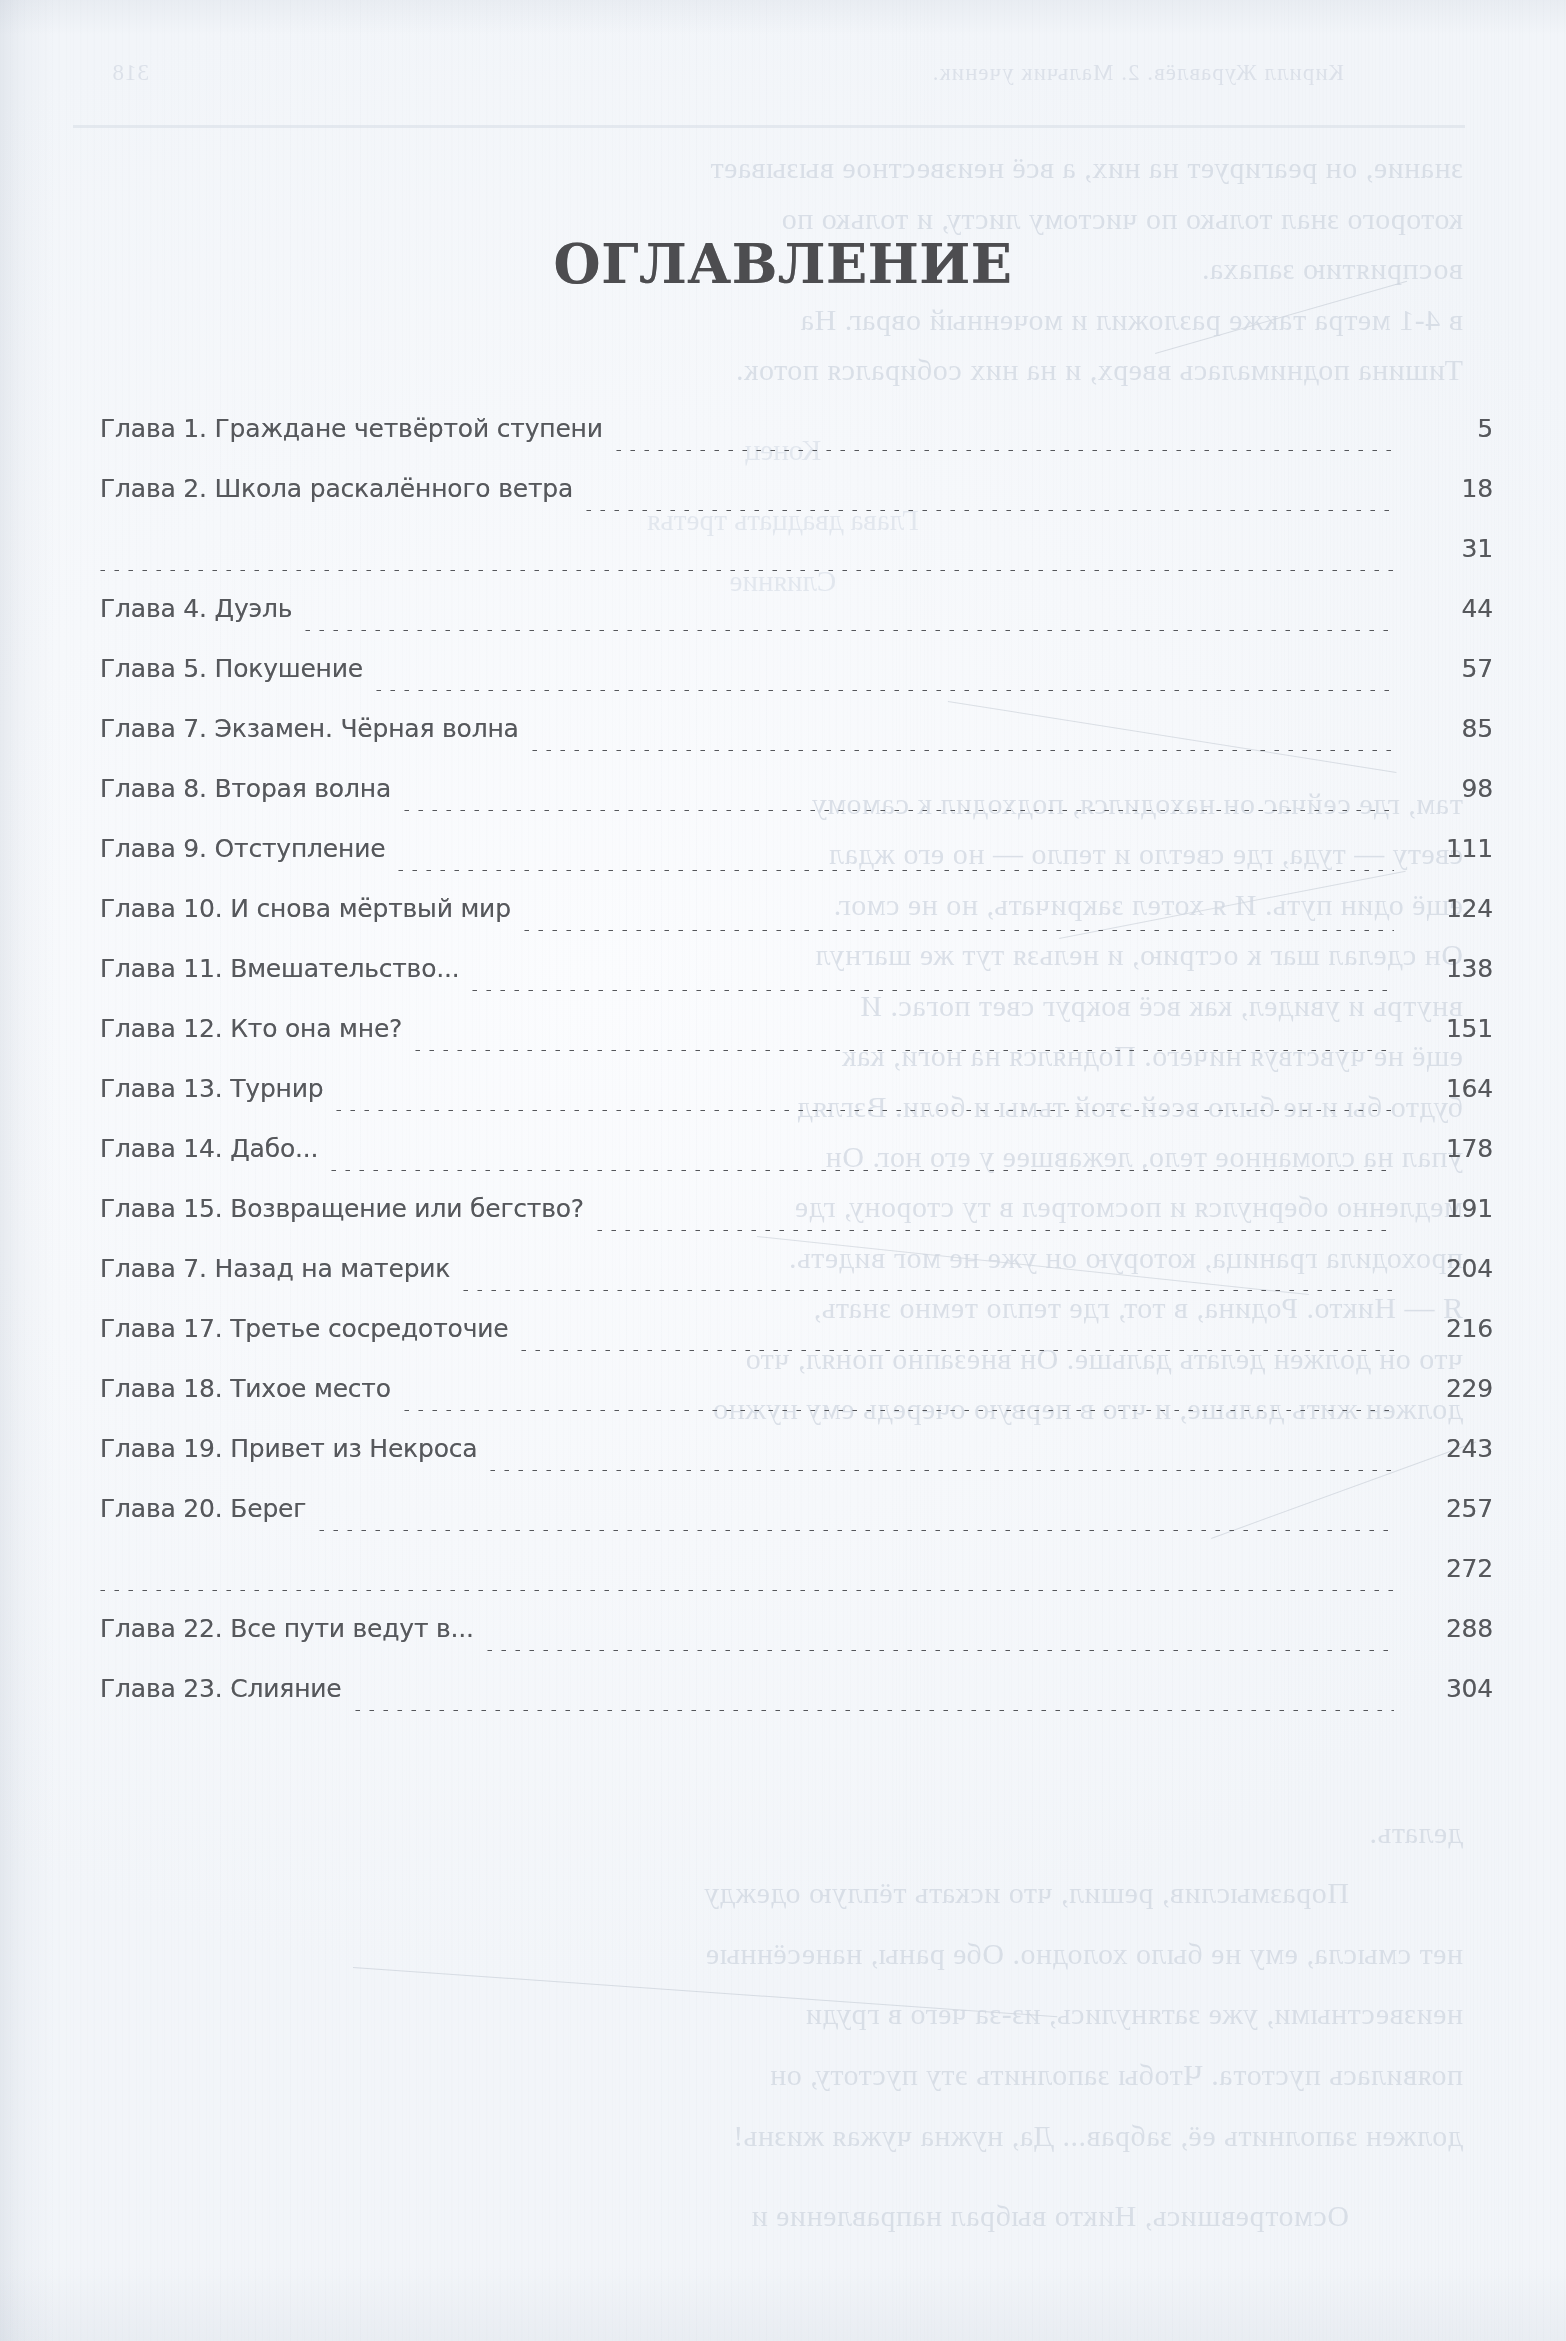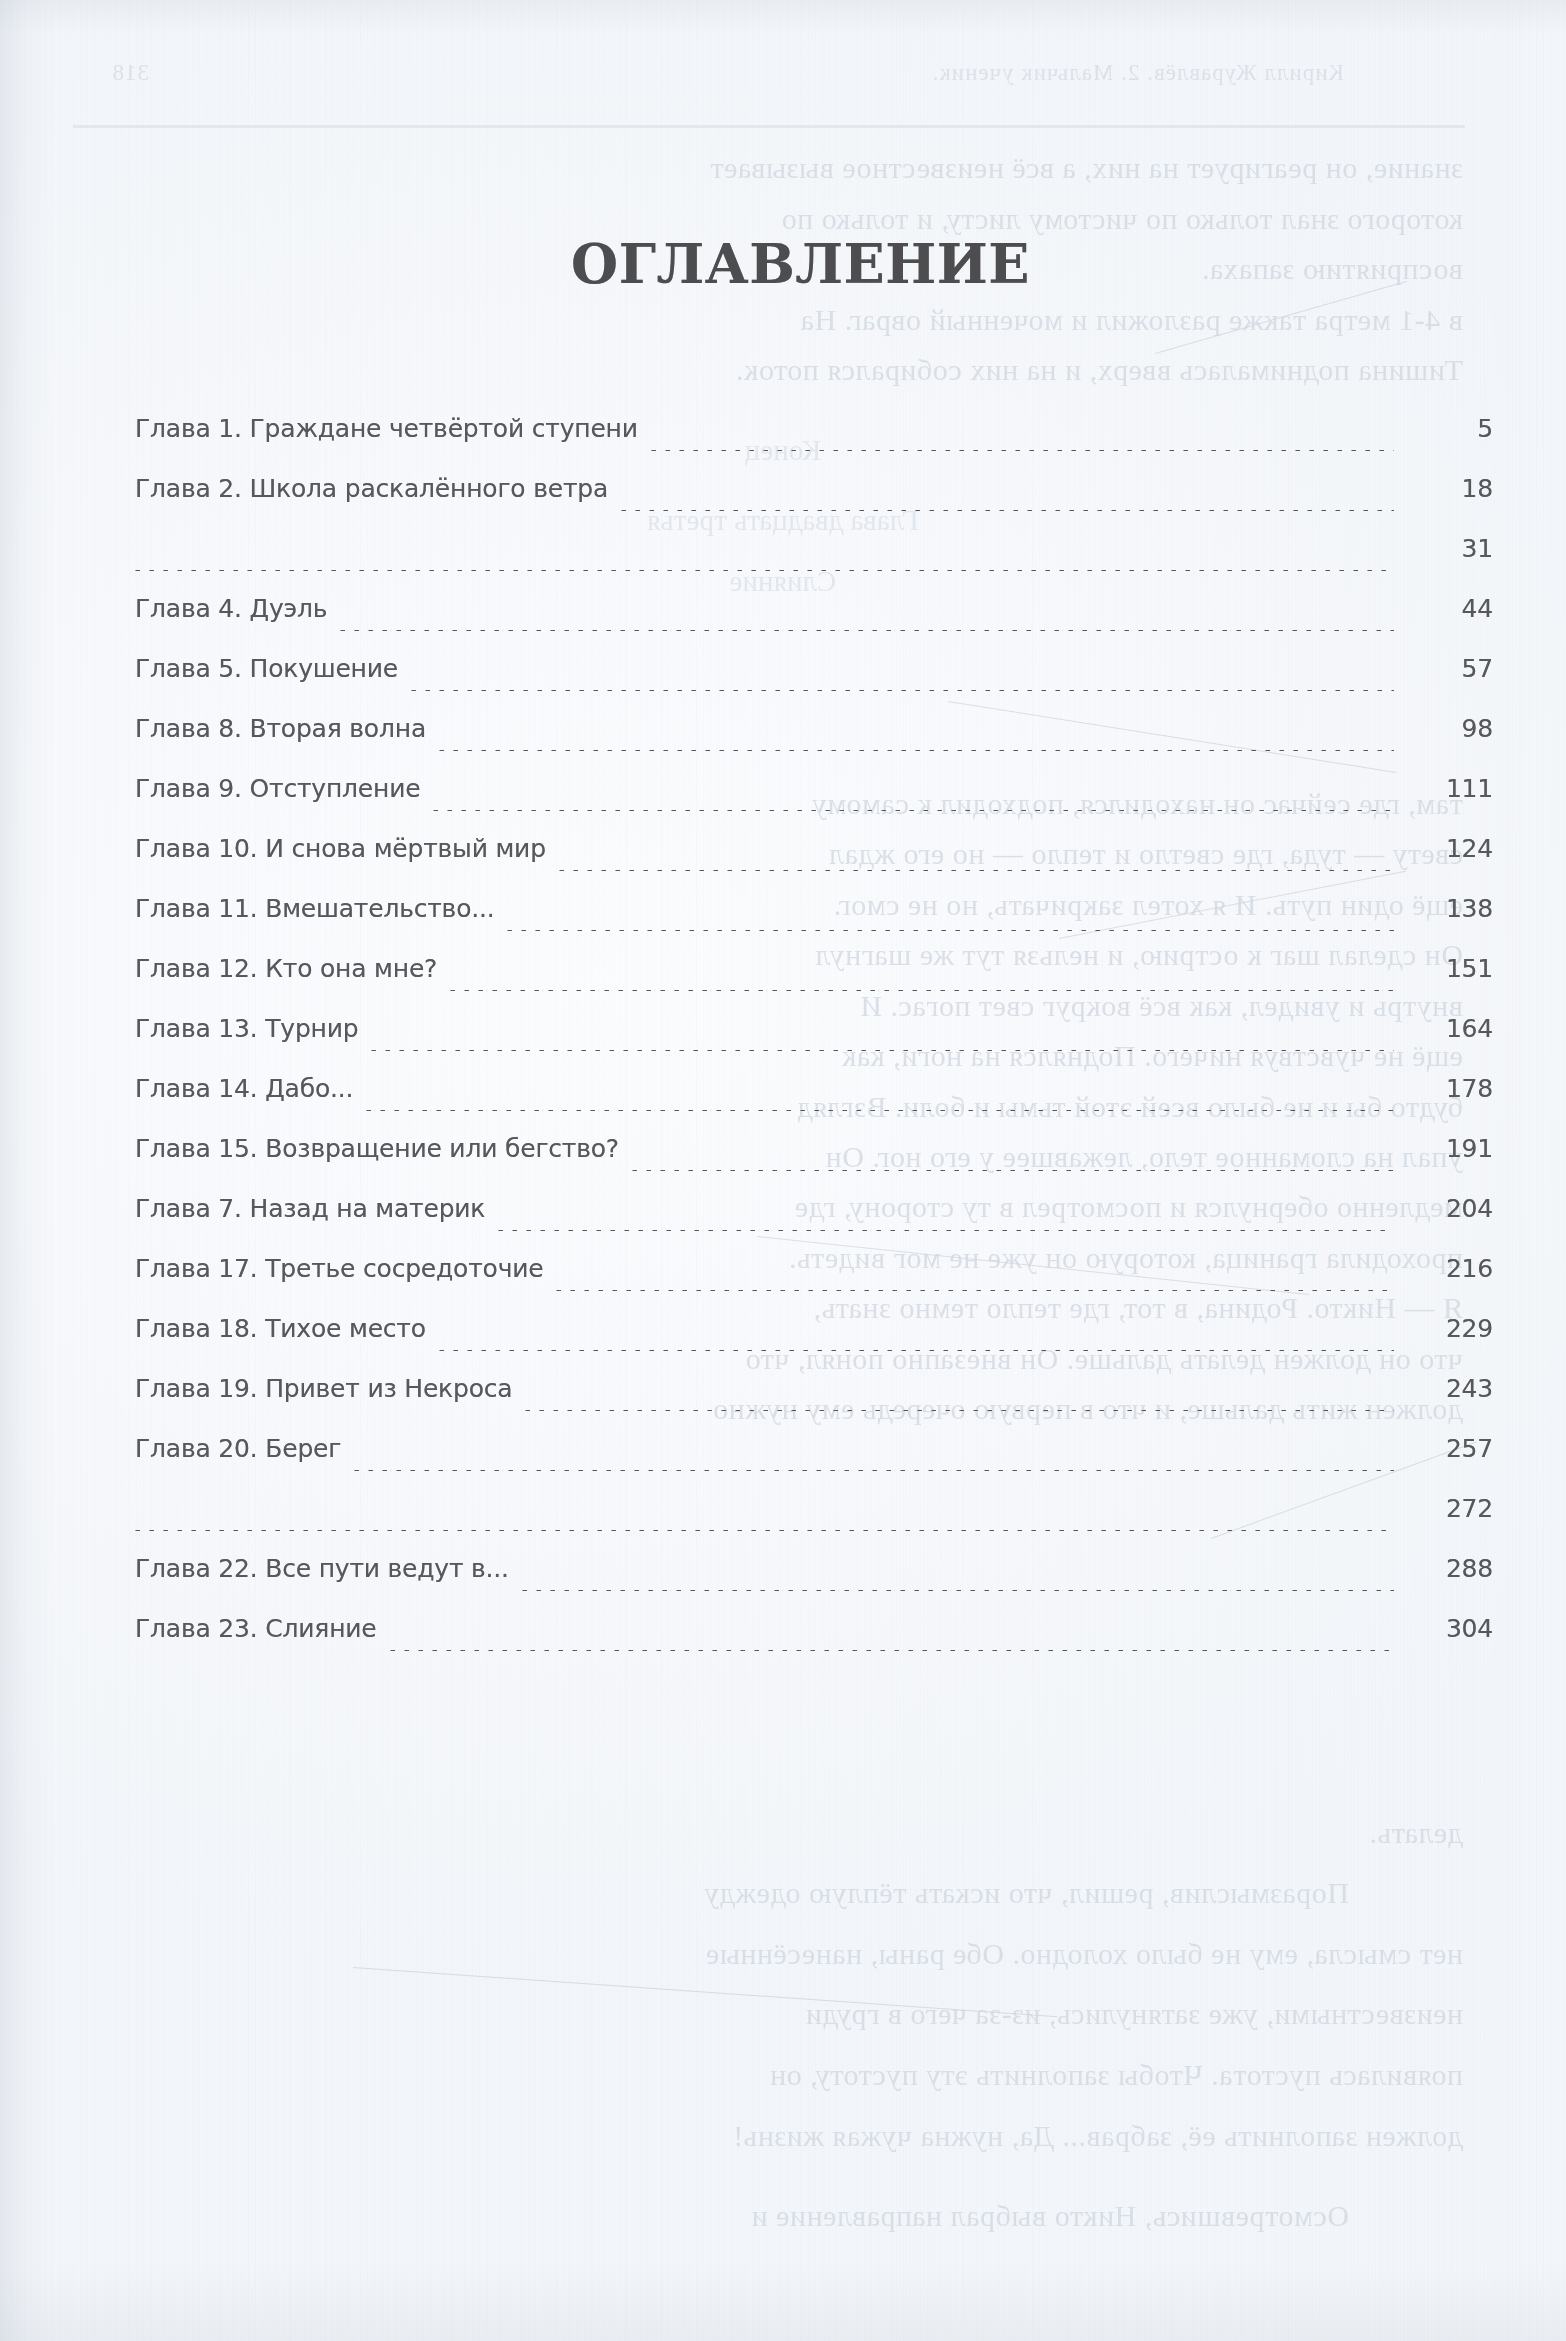--- a/index.html
+++ b/index.html
@@ -182,21 +182,20 @@
     text-align: right;
     min-width: 86px;
     padding-left: 13px;
     white-space: nowrap;
   }
 
   
   .content .toc-title,
   .content .toc-row {
     text-shadow: 0 0 0.4px rgba(86,88,92,0.55);
-    padding-left: 35px;
   }
 </style>
 </head>
 <body>
 
 <div class="page">
 
   <div class="paper-fibres"></div>
   <div class="binding-shade"></div>
   <div class="edge-shade-top"></div>
@@ -270,20 +269,25 @@
           <span class="toc-label">Глава 4. Дуэль</span>
           <span class="toc-leader"></span>
           <span class="toc-page">44</span>
         </div>
         <div class="toc-row">
           <span class="toc-label">Глава 5. Покушение</span>
           <span class="toc-leader"></span>
           <span class="toc-page">57</span>
         </div>
         <div class="toc-row">
+          <span class="toc-label">Глава 7. Экзамен. Чёрная волна</span>
+          <span class="toc-leader"></span>
+          <span class="toc-page">85</span>
+        </div>
+        <div class="toc-row">
           <span class="toc-label">Глава 8. Вторая волна</span>
           <span class="toc-leader"></span>
           <span class="toc-page">98</span>
         </div>
         <div class="toc-row">
           <span class="toc-label">Глава 9. Отступление</span>
           <span class="toc-leader"></span>
           <span class="toc-page">111</span>
         </div>
         <div class="toc-row">

